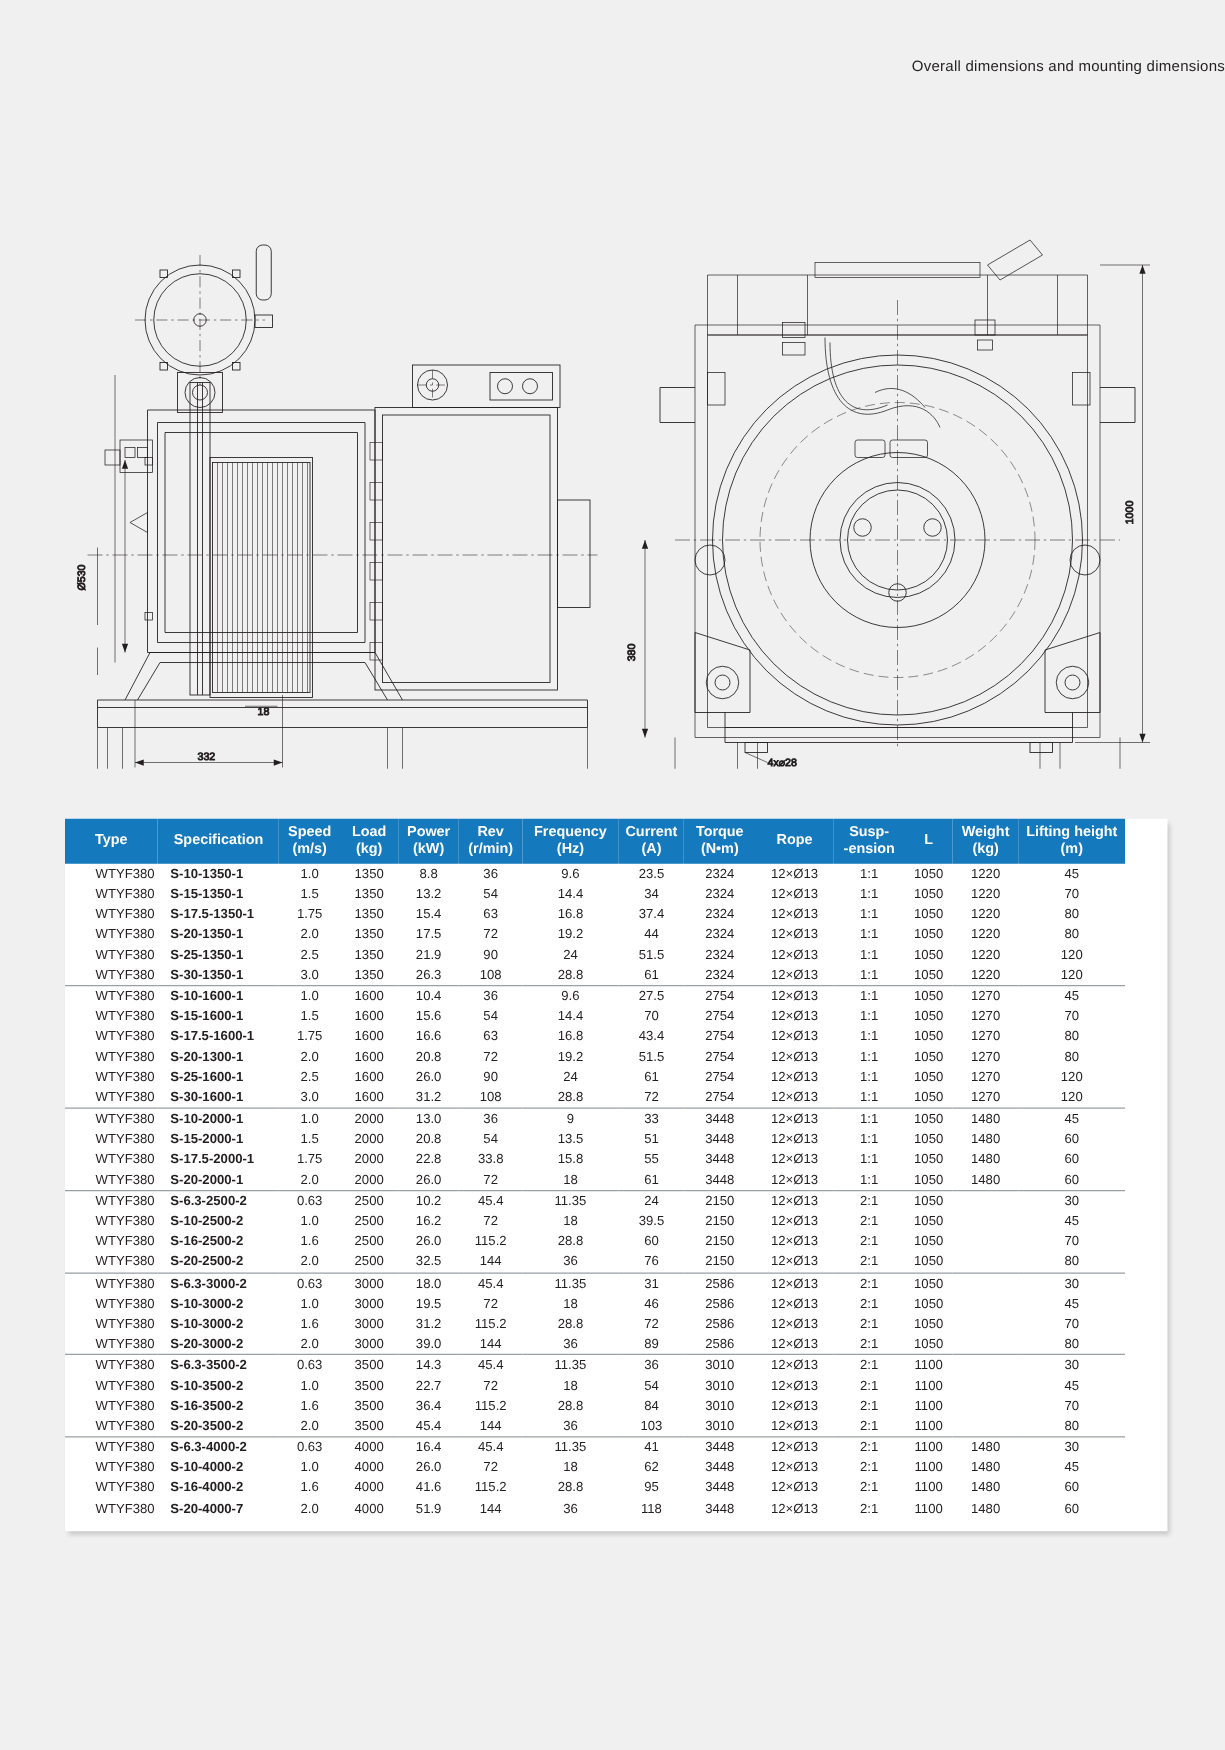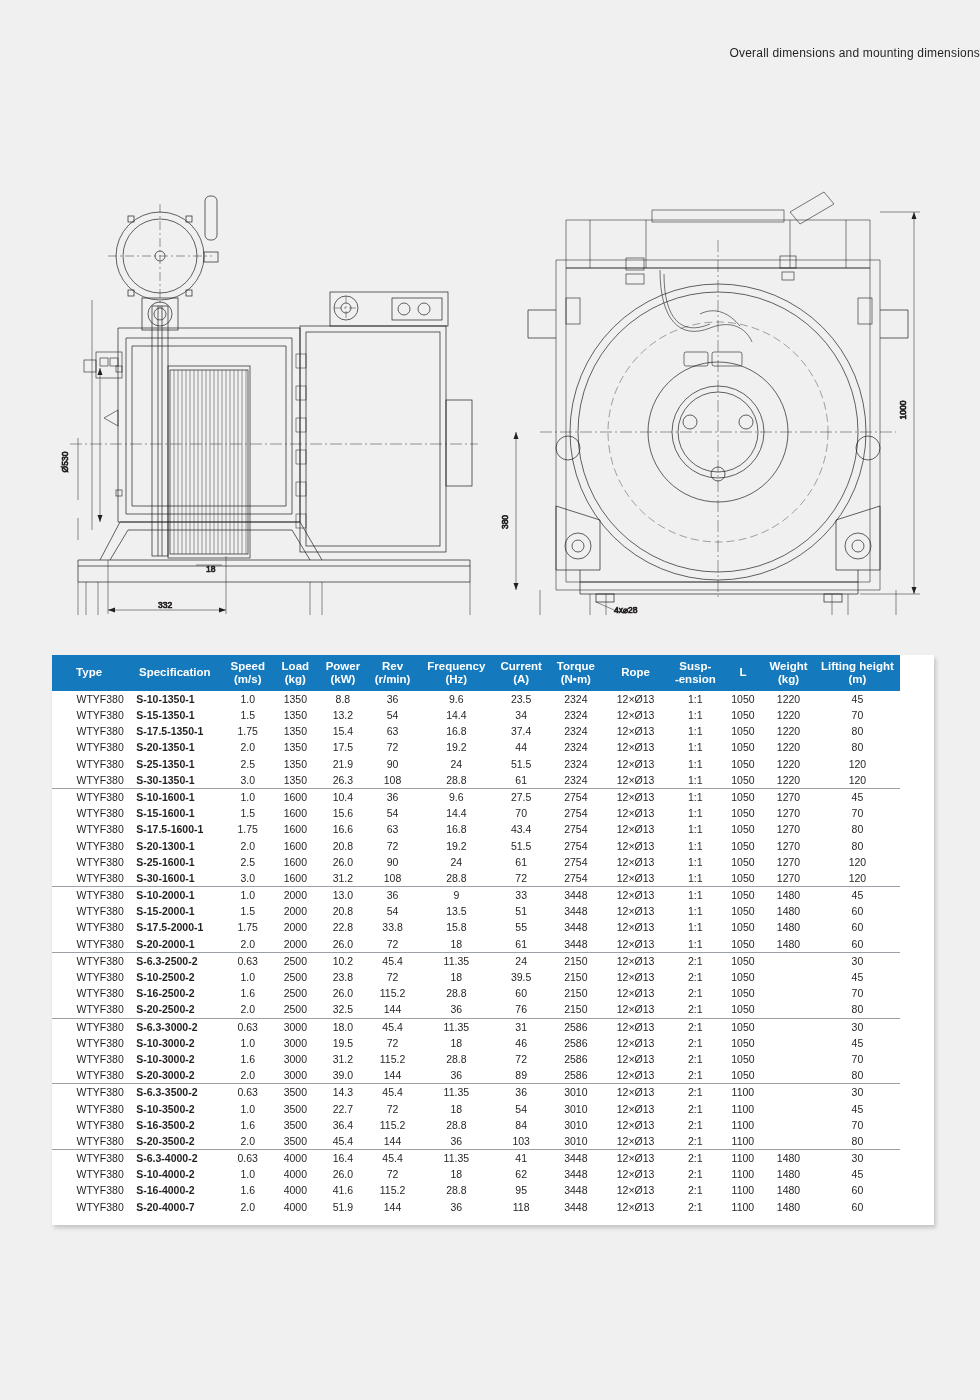--- a/index.html
+++ b/index.html
@@ -658,21 +658,21 @@
           <td>2:1</td>
           <td>1050</td>
           <td></td>
           <td>30</td>
         </tr>
         <tr>
           <td>WTYF380</td>
           <td>S-10-2500-2</td>
           <td>1.0</td>
           <td>2500</td>
-          <td>23.8</td>
+          <td>16.2</td>
           <td>72</td>
           <td>18</td>
           <td>39.5</td>
           <td>2150</td>
           <td>12×Ø13</td>
           <td>2:1</td>
           <td>1050</td>
           <td></td>
           <td>45</td>
         </tr>

